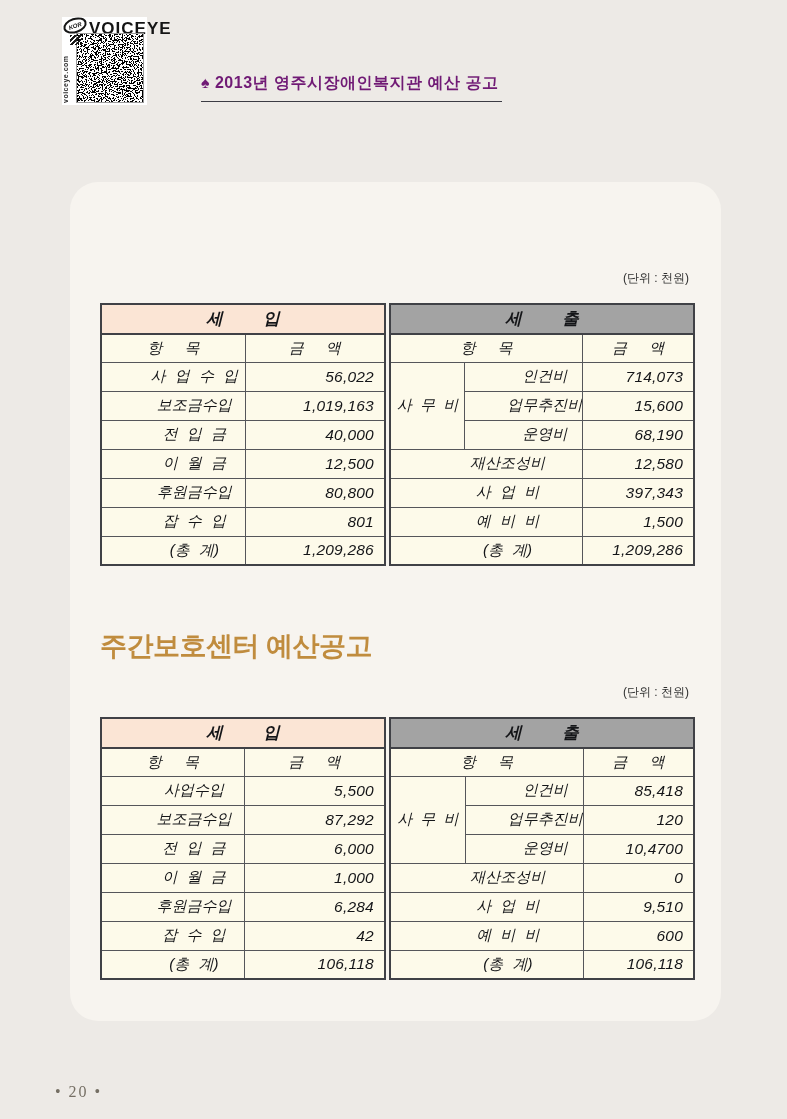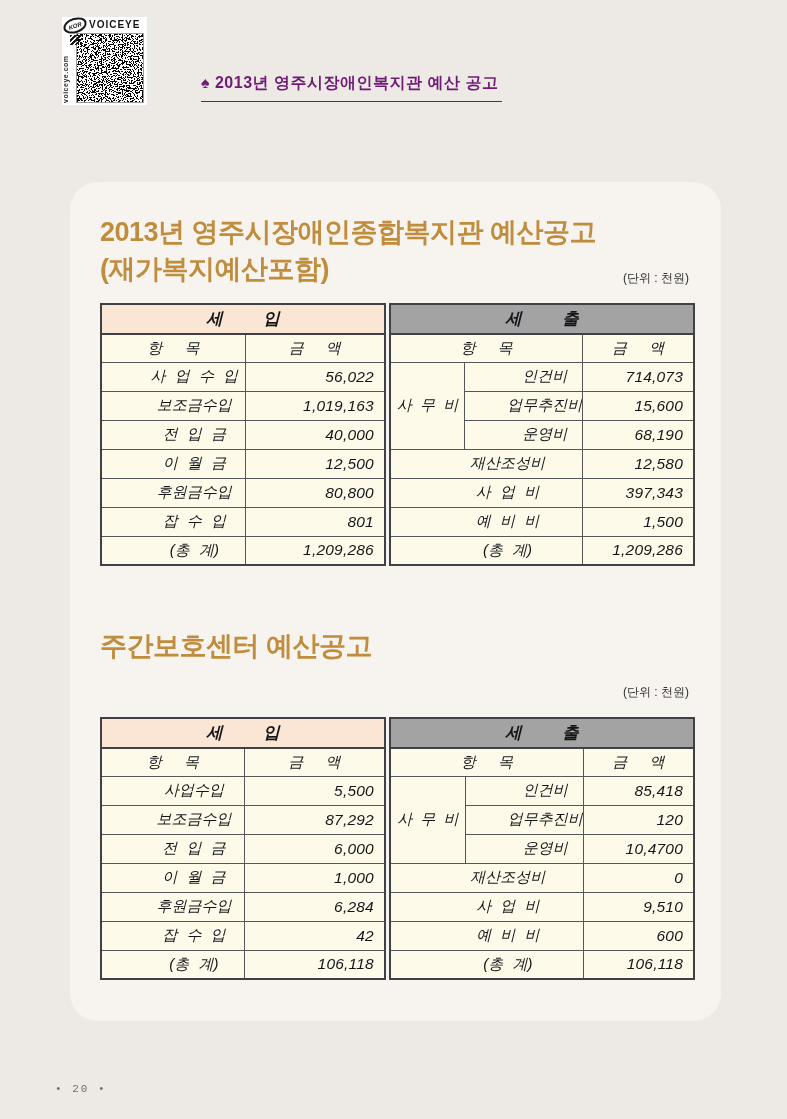--- a/index.html
+++ b/index.html
@@ -12,21 +12,21 @@
     overflow:hidden;
   }
 
   
   .voiceye-box {
     position:absolute; left:62px; top:17px; width:85px; height:88px;
     background:#ffffff;
   }
   .voiceye-wordmark {
     position:absolute; left:27px; top:2px;
-    font-size:10px; font-weight:800; letter-spacing:1px; color:#141414;
+    font-size:17px; font-weight:800; letter-spacing:1px; color:#141414;
     font-family:"Liberation Sans",sans-serif;
   }
   .kor-badge {
     position:absolute; left:1px; top:1px; width:24px; height:15px;
     border:2px solid #161616; border-radius:50%;
     display:flex; align-items:center; justify-content:center;
     transform:rotate(-18deg); background:#fff; z-index:3;
   }
   .kor-badge span { font-size:6px; font-weight:800; font-style:italic; color:#111; }
   .kor-stripes {
@@ -98,22 +98,22 @@
   table.bt td.num {
     text-align:right; padding-right:10px; font-size:15.5px;
     letter-spacing:0.2px;
   }
   .c-item { width:146px; } .c-amt { width:148px; }
   .c-grp { width:78px; } .c-item2 { width:98px; } .c-amt2 { width:119px; }
 
   
   .page-number {
     position:absolute; left:55px; top:1083px;
-    font-size:11px; color:#756f64;
-    font-family:Liberation Mono, monospace;
+    font-size:16px; color:#756f64;
+    font-family:Liberation Serif, serif;
     letter-spacing:2px;
   }
 </style>
 </head>
 <body>
 
 <div class="voiceye-box">
   <div class="kor-badge">
     <span>KOR</span>
   </div>
@@ -132,24 +132,20 @@
       <rect width="68" height="70" filter="url(#bcn)"></rect>
     </svg>
   </div>
 </div>
 
 <div class="running-header">♠ 2013년 영주시장애인복지관 예산 공고</div>
 
 <div class="content-panel">
 
   <section class="budget-section s0">
-    <h2 class="sec-title">
-      <span class="tl">2013년 영주시장애인종합복지관 예산공고</span>
-      <span class="tl">(재가복지예산포함)</span>
-    </h2>
     <div class="unit-note">(단위 : 천원)</div>
     <div class="tables">
 
       <table class="bt income">
         <colgroup>
             <col class="c-item">
             <col class="c-amt">
           </colgroup>
         <tbody>
           <tr class="head">

